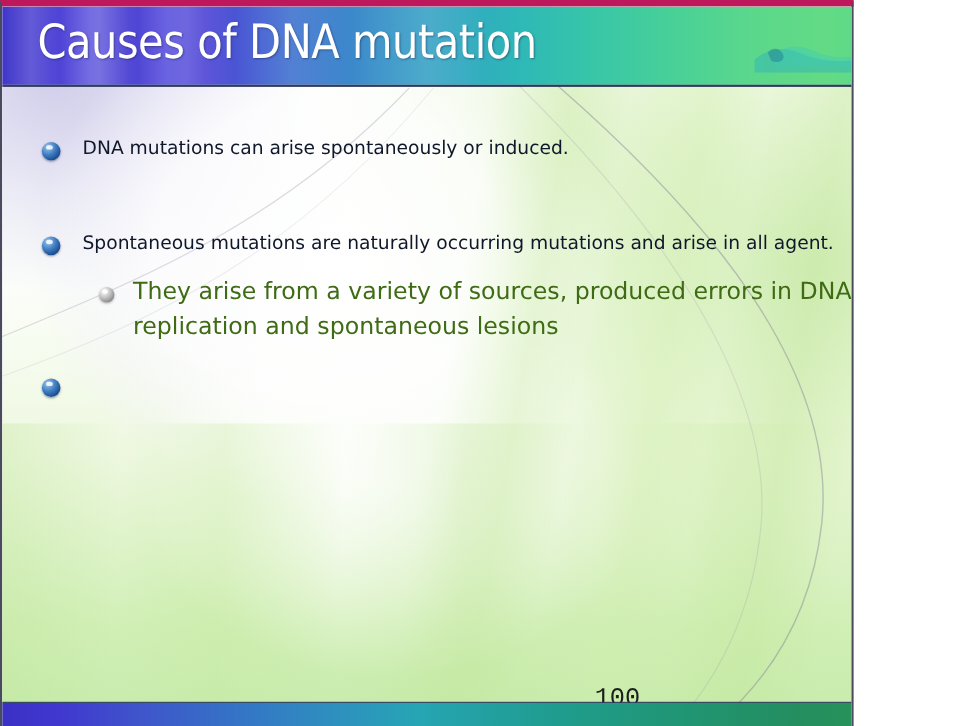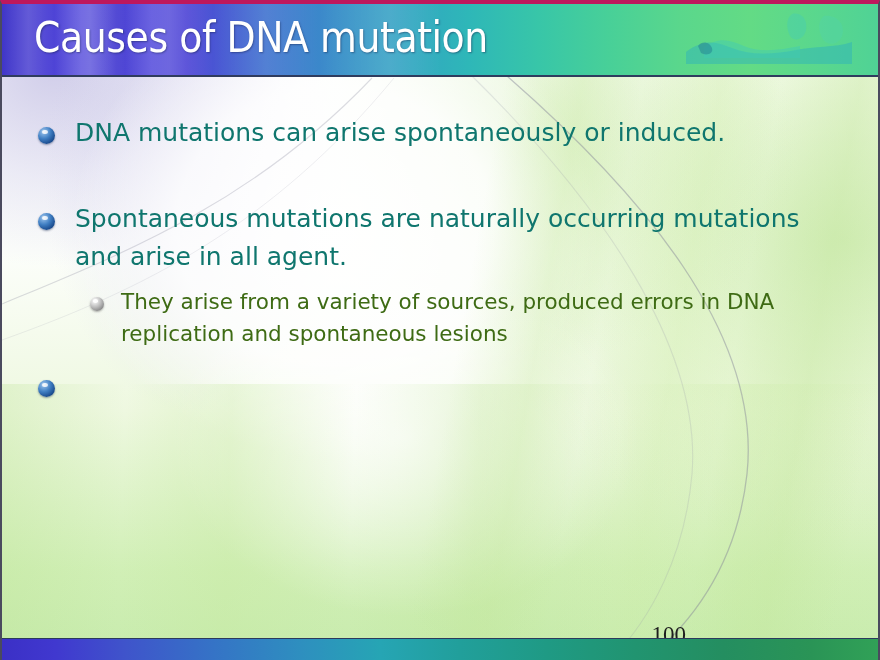--- a/index.html
+++ b/index.html
@@ -6,28 +6,28 @@
     margin: 0;
     padding: 0;
     background: #ffffff;
   }
   body {
     font-family: "Liberation Sans", sans-serif;
   }
 
   #slide {
     position: relative;
-    width: 880px;
+    width: 776px;
     height: 660px;
     overflow: hidden;
     background: #ffffff;
     box-sizing: border-box;
     border-left: 2px solid #4a4a5e;
     border-right: 2px solid #4a4a5e;
-    border-top: 4px solid #be185d;
+    border-top: 6px solid #be185d;
   }
 
   
   .bg-layer {
     position: absolute;
     inset: 0;
     pointer-events: none;
   }
   .bg-base {
     background:
@@ -243,42 +243,42 @@
     top: 16%;
     width: 34%;
     height: 26%;
     border-radius: 50%;
     background: rgba(255,255,255,0.9);
     filter: blur(0.5px);
   }
 
   .bullet-text {
     font-family: "DejaVu Sans", sans-serif;
-    color: #0f766e;
-    font-size: 25px;
+    color: #0f172a;
+    font-size: 17px;
     line-height: 38px;
     max-width: 770px;
   }
   .level2 .bullet-text {
     color: #3e6b14;
     font-size: 21.5px;
     line-height: 32px;
     max-width: 690px;
   }
 
   .gap-lg { height: 48px; }
   .gap-sm { height: 17px; }
   .gap-xs { height: 10px; }
 
   
   #slide-number {
     position: absolute;
     right: 192px;
     bottom: 12px;
-    font-family: Liberation Serif, serif;
+    font-family: Liberation Mono, monospace;
     font-size: 23px;
     color: #1d1d1d;
   }
 
   
   #bottom-bar {
     position: absolute;
     left: 0;
     bottom: 0;
     width: 880px;

